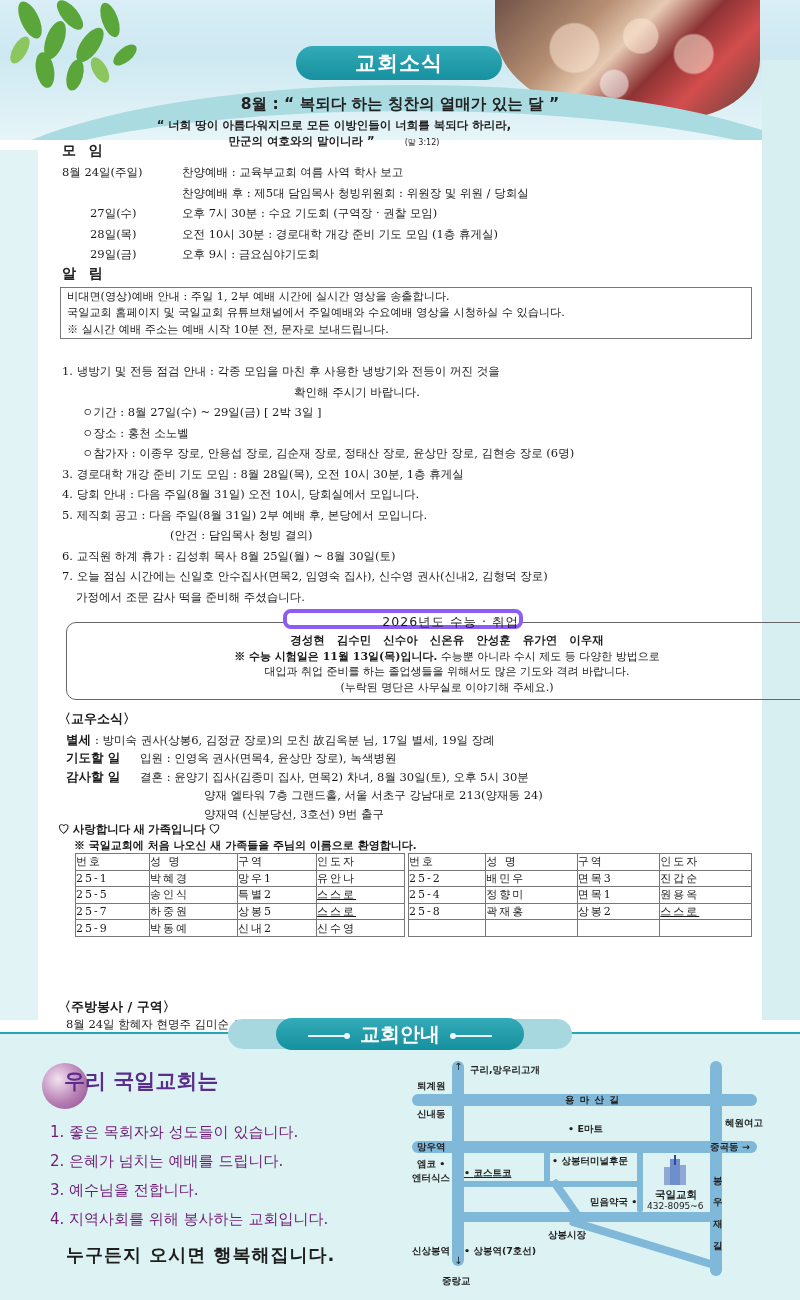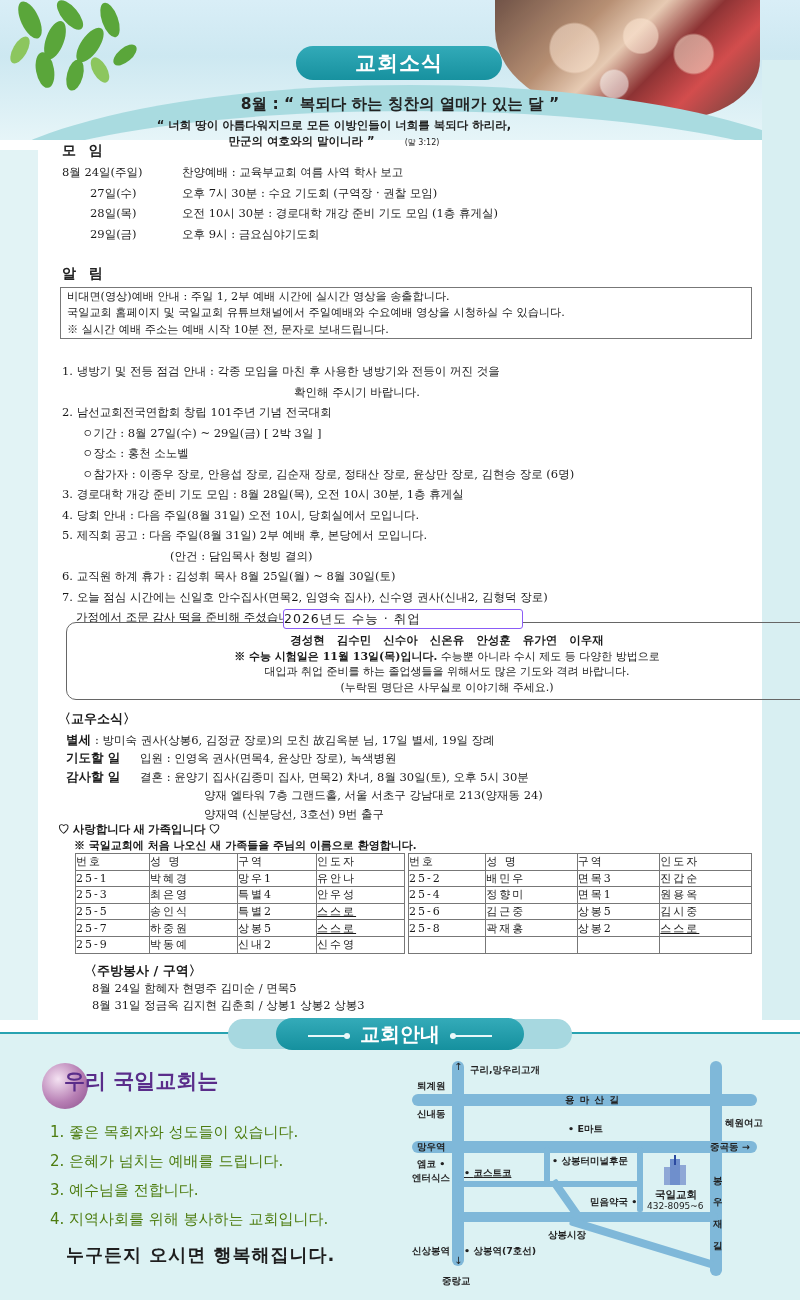--- a/index.html
+++ b/index.html
@@ -47,59 +47,59 @@
     border: 1px solid #777; padding: 1px 6px; font-size: 11.2px; line-height: 16.4px; white-space: nowrap; }
 
   .alerts { position: absolute; left: 62px; top: 345px; font-size: 11.5px; line-height: 20.5px; white-space: nowrap; margin-top: 16px; }
   .alerts .ind1 { padding-left: 20px; }
   .alerts .ind-c { padding-left: 232px; }
   .alerts .ind-5 { padding-left: 108px; }
 
   .exam-box { position: absolute; left: 66px; top: 622px; width: 762px; height: 78px;
     border: 1px solid #666; border-radius: 10px; text-align: center; font-size: 11px; line-height: 15.5px; padding-top: 10px; }
   .exam-tab { position: absolute; left: 283px; top: 609px; width: 240px; height: 20px; background: #fff;
-    border: 1px solid #8b5cf6; border-radius: 3px; text-align: left; font-family: "DejaVu Sans", sans-serif;
+    border: 4px solid #8b5cf6; border-radius: 8px; text-align: right; font-family: "DejaVu Sans", sans-serif;
     font-size: 12.5px; line-height: 18px; letter-spacing: 1px; }
   .exam-box .names { font-weight: bold; word-spacing: 8px; font-size: 11.5px; }
   .exam-box .b { font-weight: bold; }
 
   .friends { position: absolute; left: 58px; top: 710px; font-size: 11.5px; line-height: 18.5px; white-space: nowrap; }
   .friends .head { font-family: "DejaVu Sans", sans-serif; font-weight: bold; font-size: 13px; margin-bottom: 2px; }
   .friends .row { display: flex; padding-left: 8px; }
   .friends .lbl { font-family: "DejaVu Sans", sans-serif; font-weight: bold; font-size: 12.5px; width: 74px; }
   .friends .lbl.short { width: auto; margin-right: 4px; }
   .friends .indent { padding-left: 146px; }
 
   .newfam-head { position: absolute; left: 58px; top: 822px; font-family: Liberation Sans, sans-serif; font-weight: bold; font-size: 11.5px; }
   .newfam-sub { position: absolute; left: 74px; top: 838px; font-size: 11px; font-weight: bold; }
   .tbl { position: absolute; top: 853px; border-collapse: collapse; font-size: 11px; }
   .tbl td, .tbl th { border: 1px solid #777; height: 16.6px; text-align: left; font-weight: normal; letter-spacing: 2px; }
   .tbl .u { text-decoration: underline; }
   .tbl-l { left: 75px; width: 330px; }
   .tbl-r { left: 408px; width: 344px; }
 
-  .kitchen { position: absolute; left: 58px; top: 962px; font-size: 11.5px; line-height: 17px; white-space: nowrap; margin-left: 26px; }
+  .kitchen { position: absolute; left: 58px; top: 998px; font-size: 11.5px; line-height: 17px; white-space: nowrap; }
   .kitchen .head { font-family: "DejaVu Sans", sans-serif; font-weight: bold; font-size: 13px; margin-bottom: 1px; }
   .kitchen .row { padding-left: 8px; }
 
   
   .guide { position: absolute; left: 0; top: 1032px; width: 800px; height: 268px; background: #dcf2f3; }
   .guide-line { position: absolute; left: 0; top: 1032px; width: 800px; height: 2px; background: #28a3b1; }
   .guide-pill-outer { position: absolute; left: 228px; top: 1019px; width: 344px; height: 30px; border-radius: 15px; background: #a7d8e0; }
   .guide-pill { position: absolute; left: 276px; top: 1018px; width: 248px; height: 32px; border-radius: 16px;
     background: linear-gradient(180deg, #34abb9, #15909e); color: #fff; font-family: "DejaVu Sans", sans-serif;
     font-size: 20px; font-weight: bold; text-align: center; line-height: 32px; }
   .guide-pill .dot { display: inline-block; width: 42px; height: 2px; background: #e8f7f9; vertical-align: middle; position: relative; margin: 0 10px; }
   .guide-pill .dot::after { content: ""; position: absolute; width: 6px; height: 6px; border-radius: 50%; background: #e8f7f9; top: -2px; }
   .guide-pill .dot.l::after { right: 0; } .guide-pill .dot.r::after { left: 0; }
 
   .our-ball { position: absolute; left: 42px; top: 1063px; width: 46px; height: 46px; border-radius: 50%;
     background: radial-gradient(circle at 35% 35%, #f4e2f2, #b77fb4 55%, #8a4f8b); }
   .our-title { position: absolute; left: 64px; top: 1067px; font-family: "DejaVu Sans", sans-serif; font-size: 21px; font-weight: bold; color: #5a2d8a; }
-  .our-list { position: absolute; left: 50px; top: 1118px; font-family: "DejaVu Sans", sans-serif; font-size: 15px; line-height: 29px; color: #4d7c0f; }
+  .our-list { position: absolute; left: 50px; top: 1118px; font-family: "DejaVu Sans", sans-serif; font-size: 15px; line-height: 29px; color: #701a75; }
   .our-tag { position: absolute; left: 66px; top: 1243px; font-family: "DejaVu Sans", sans-serif; font-size: 18px; font-weight: bold; letter-spacing: 1px; color: #1e1e1e; }
 
   
   .map { position: absolute; left: 400px; top: 1055px; width: 400px; height: 245px; font-family: "DejaVu Sans", sans-serif; font-size: 9.5px; color: #222; }
   .road { position: absolute; background: #7fb8d9; border-radius: 6px; }
   .map .lbl { position: absolute; white-space: nowrap; }
   .map .b { font-weight: bold; }
   .map .dot::before { content: "• "; }
   .church { position: absolute; left: 262px; top: 100px; width: 26px; height: 30px; }
 </style>
@@ -137,20 +137,21 @@
 </div>
 
 <div class="sec-head" style="top:142px">모 임</div>
 <div class="meet">
   <div class="meet-row">
       <span class="d">8월 24일(주일)</span>
       <span>찬양예배 : 교육부교회 여름 사역 학사 보고</span>
     </div>
   <div class="meet-row">
       <span class="d"></span>
+      <span>찬양예배 후 : 제5대 담임목사 청빙위원회 : 위원장 및 위원 / 당회실</span>
     </div>
   <div class="meet-row">
       <span class="d ind">27일(수)</span>
       <span>오후 7시 30분 : 수요 기도회 (구역장 · 권찰 모임)</span>
     </div>
   <div class="meet-row">
       <span class="d ind">28일(목)</span>
       <span>오전 10시 30분 : 경로대학 개강 준비 기도 모임 (1층 휴게실)</span>
     </div>
   <div class="meet-row">
@@ -162,21 +163,20 @@
 <div class="sec-head" style="top:265px">알 림</div>
 <div class="notice-box">
   <div>비대면(영상)예배 안내 : 주일 1, 2부 예배 시간에 실시간 영상을 송출합니다.</div>
   <div>국일교회 홈페이지 및 국일교회 유튜브채널에서 주일예배와 수요예배 영상을 시청하실 수 있습니다.</div>
   <div>※ 실시간 예배 주소는 예배 시작 10분 전, 문자로 보내드립니다.</div>
 </div>
 
 <div class="alerts">
   <div>1. 냉방기 및 전등 점검 안내 : 각종 모임을 마친 후 사용한 냉방기와 전등이 꺼진 것을</div>
   <div class="ind-c">확인해 주시기 바랍니다.</div>
-  <div>2. 남선교회전국연합회 창립 101주년 기념 전국대회</div>
   <div class="ind1">ㅇ기간 : 8월 27일(수) ~ 29일(금) [ 2박 3일 ]</div>
   <div class="ind1">ㅇ장소 : 홍천 소노벨</div>
   <div class="ind1">ㅇ참가자 : 이종우 장로, 안용섭 장로, 김순재 장로, 정태산 장로, 윤상만 장로, 김현승 장로 (6명)</div>
   <div>3. 경로대학 개강 준비 기도 모임 : 8월 28일(목), 오전 10시 30분, 1층 휴게실</div>
   <div>4. 당회 안내 : 다음 주일(8월 31일) 오전 10시, 당회실에서 모입니다.</div>
   <div>5. 제직회 공고 : 다음 주일(8월 31일) 2부 예배 후, 본당에서 모입니다.</div>
   <div class="ind-5">(안건 : 담임목사 청빙 결의)</div>
   <div>6. 교직원 하계 휴가 : 김성휘 목사  8월 25일(월) ~ 8월 30일(토)</div>
   <div>7. 오늘 점심 시간에는 신일호 안수집사(면목2, 임영숙 집사), 신수영 권사(신내2, 김형덕 장로)</div>
   <div class="ind1" style="padding-left:14px">가정에서 조문 감사 떡을 준비해 주셨습니다.</div>
@@ -219,26 +219,20 @@
         <th>구역</th>
         <th>인도자</th>
   </tr>
   <tr>
         <td>25-1</td>
         <td>박혜경</td>
         <td>망우1</td>
         <td>유안나</td>
       </tr>
   <tr>
-        <td>25-3</td>
-        <td>최은영</td>
-        <td>특별4</td>
-        <td>안우성</td>
-      </tr>
-  <tr>
         <td>25-5</td>
         <td>송인식</td>
         <td>특별2</td>
         <td class="u">스스로</td>
       </tr>
   <tr>
         <td>25-7</td>
         <td>하중원</td>
         <td>상봉5</td>
         <td class="u">스스로</td>
@@ -264,26 +258,20 @@
         <td>25-2</td>
         <td>배민우</td>
         <td>면목3</td>
         <td>진갑순</td>
       </tr>
   <tr>
         <td>25-4</td>
         <td>정향미</td>
         <td>면목1</td>
         <td>원용옥</td>
-      </tr>
-  <tr>
-        <td>25-6</td>
-        <td>김근중</td>
-        <td>상봉5</td>
-        <td>김시중</td>
       </tr>
   <tr>
         <td>25-8</td>
         <td>곽재홍</td>
         <td>상봉2</td>
         <td class="u">스스로</td>
       </tr>
   <tr>
         <td></td>
         <td></td>

